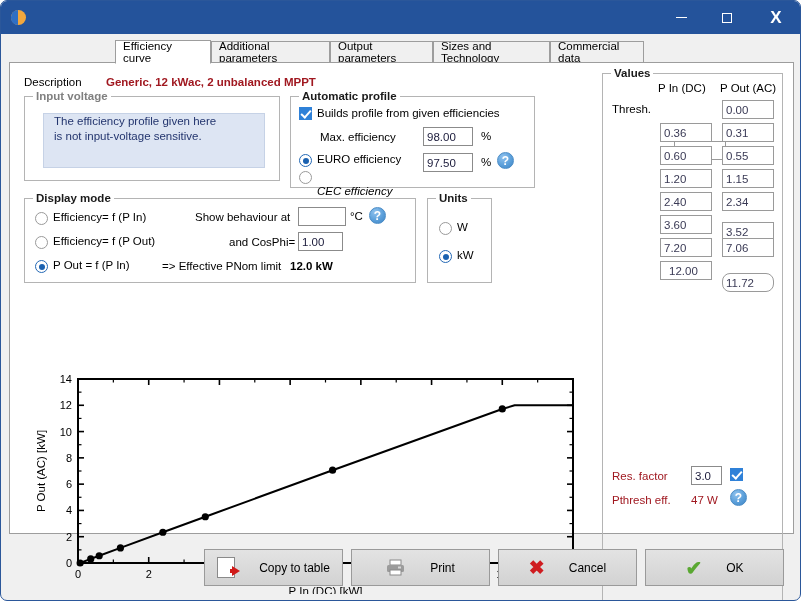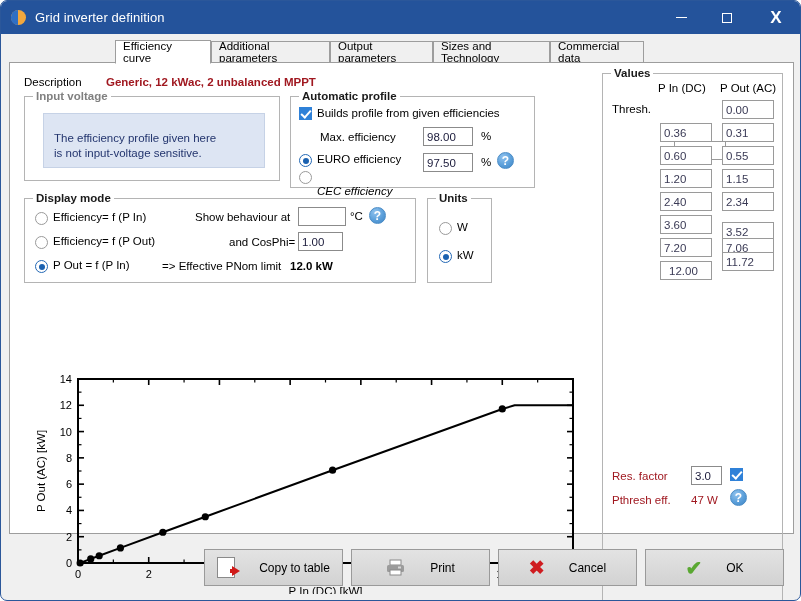--- a/index.html
+++ b/index.html
@@ -108,21 +108,21 @@
   }
   .helpicon{
     position:absolute;width:17px;height:17px;border-radius:50%;
     background:radial-gradient(circle at 35% 28%, #8fc2ee 0%, #5b9fda 55%, #3f85c4 100%);
     color:#ffffff;font-weight:bold;font-size:12px;
     display:flex;align-items:center;justify-content:center;
     border:1px solid #4b8cc6;box-sizing:border-box;
   }
   .infobox{
     position:absolute;background:#dde5f3;border:1px solid #c6d2e6;box-sizing:border-box;
-    color:#23356e;font-size:11.5px;line-height:15px;padding:17px 10px;
+    color:#23356e;font-size:11.5px;line-height:15px;padding:0 10px;
   }
   
   .chart{position:absolute;left:23px;top:303px;width:555px;height:228px;}
   
   .btnbar{position:absolute;left:0;top:540px;width:801px;height:61px;}
   .btn{
     position:absolute;top:8px;height:37px;
     background:linear-gradient(#e3e3e3,#d2d2d2);
     border:1px solid #9a9a9a;box-sizing:border-box;
     display:flex;align-items:center;justify-content:center;gap:24px;
@@ -145,21 +145,20 @@
 </style>
 </head>
 <body>
 
 <div class="window">
 
   <div class="titlebar">
     <div class="tb-icon">
         <span class="ball"></span>
       </div>
-    <div class="tb-title">Grid inverter definition</div>
     <div class="tb-btns">
       <div class="tb-btn">
           <span class="min"></span>
         </div>
       <div class="tb-btn">
           <span class="max"></span>
         </div>
       <div class="tb-btn close">X</div>
     </div>
   </div>
@@ -260,21 +259,21 @@
       <input class="txtbox ro" style="left: 57px; top: 118px; width: 52px;" value="2.40">
       <input class="txtbox ro" style="left: 119px; top: 118px; width: 52px;" value="2.34">
 
       <input class="txtbox ro" style="left: 57px; top: 141px; width: 52px;" value="3.60">
       <input class="txtbox ro" style="left: 119px; top: 148px; width: 52px;" value="3.52">
 
       <input class="txtbox ro" style="left: 57px; top: 164px; width: 52px;" value="7.20">
       <input class="txtbox ro" style="left: 119px; top: 164px; width: 52px;" value="7.06">
 
       <input class="txtbox ro" style="left: 57px; top: 187px; width: 52px; padding-left: 8px;" value="12.00">
-      <input class="txtbox ro" style="left: 119px; top: 178px; width: 52px;" value="11.72">
+      <input class="txtbox ro" style="left: 119px; top: 199px; width: 52px; border-radius: 8px;" value="11.72">
 
       <div class="lbl red" style="left:9px;top:396px;font-weight:normal;">Res. factor</div>
       <input class="txtbox" style="left: 88px; top: 392px; width: 31px;" value="3.0">
       <div class="chk on" style="left:127px;top:394px;"></div>
 
       <div class="lbl red" style="left:9px;top:420px;font-weight:normal;">Pthresh eff.</div>
       <div class="lbl red" style="left:88px;top:420px;font-weight:normal;">47 W</div>
       <div class="helpicon" style="left:127px;top:415px;">?</div>
     </div>
 

